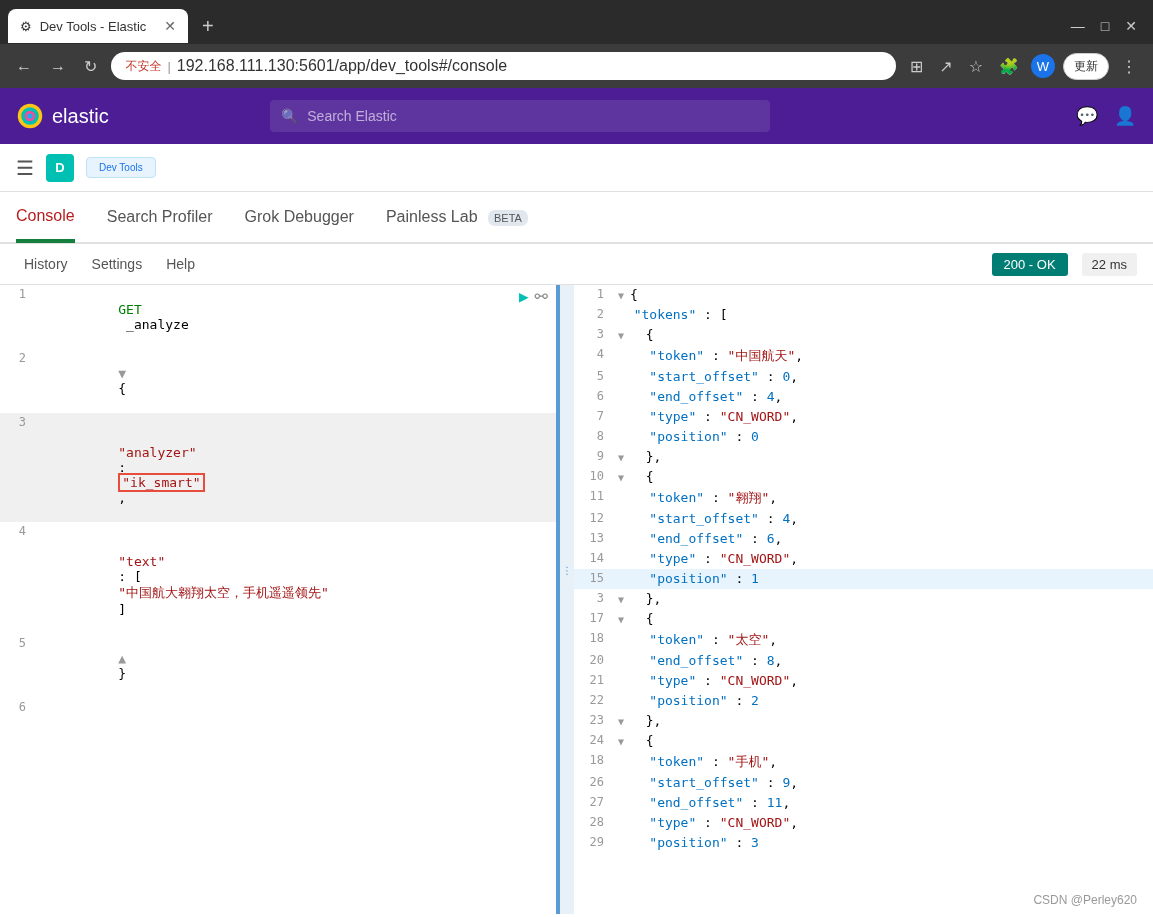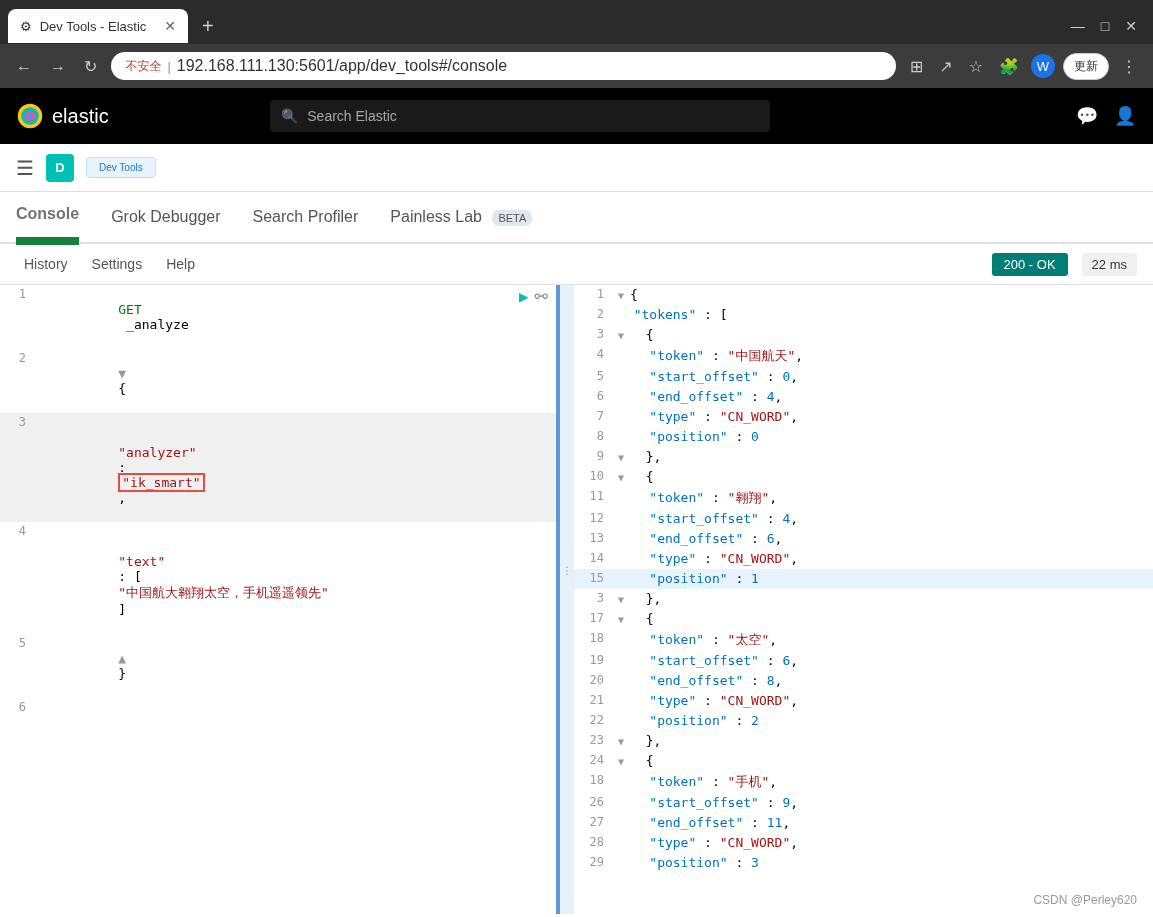--- a/index.html
+++ b/index.html
@@ -17,36 +17,36 @@
     .address-bar { background: #3c3c3c; display: flex; align-items: center; padding: 6px 12px; gap: 10px; height: 44px; }
     .nav-btn { background: none; border: none; color: #ccc; cursor: pointer; font-size: 16px; padding: 4px; border-radius: 50%; }
     .url-bar { flex: 1; background: #fff; border-radius: 20px; padding: 5px 14px; font-size: 13px; color: #333; display: flex; align-items: center; gap: 6px; }
     .url-secure { color: #c0392b; font-size: 12px; }
     .url-text { color: #333; font-size: 16px; }
     .browser-actions { display: flex; gap: 8px; align-items: center; }
     .browser-icon { color: #ccc; font-size: 16px; cursor: pointer; padding: 4px; }
     .update-btn { background: #fff; border: 1px solid #ccc; border-radius: 14px; padding: 4px 10px; font-size: 12px; color: #333; cursor: pointer; }
 
     
-    .elastic-header { background: #000000; display: flex; align-items: center; padding: 0 16px; height: 56px; gap: 16px; }
+    .elastic-header { background: #4c1d95; display: flex; align-items: center; padding: 0 16px; height: 56px; gap: 16px; }
     .elastic-logo { display: flex; align-items: center; gap: 8px; color: #fff; font-size: 20px; font-weight: 300; }
     .logo-icon { width: 28px; height: 28px; }
     .search-bar { flex: 1; max-width: 500px; margin: 0 auto; background: rgba(255,255,255,0.1); border-radius: 4px; display: flex; align-items: center; padding: 8px 12px; gap: 8px; color: rgba(255,255,255,0.6); font-size: 14px; }
     .header-right { margin-left: auto; display: flex; gap: 16px; align-items: center; color: #ccc; font-size: 18px; }
 
     
     .app-bar { background: #fff; border-bottom: 1px solid #e0e0e0; display: flex; align-items: center; padding: 0 16px; height: 48px; gap: 12px; }
     .hamburger { font-size: 20px; cursor: pointer; color: #555; }
     .app-avatar { width: 28px; height: 28px; background: #00bfb3; border-radius: 4px; color: #fff; font-weight: bold; font-size: 13px; display: flex; align-items: center; justify-content: center; }
     .app-name-btn { background: #e8f4fd; border: 1px solid #bee3f8; border-radius: 4px; padding: 4px 12px; font-size: 10px; color: #1a73e8; cursor: pointer; }
 
     
     .tabs-bar { background: #fff; border-bottom: 2px solid #e0e0e0; display: flex; align-items: center; padding: 0 16px; height: 52px; gap: 32px; }
     .tab-item { font-size: 16px; color: #555; cursor: pointer; padding: 14px 0; border-bottom: 2px solid transparent; margin-bottom: -2px; }
-    .tab-item.active { color: #737373; border-bottom: 8px solid #15803d; font-weight: 700; }
+    .tab-item.active { color: #b91c1c; border-bottom: 4px solid #15803d; font-weight: 400; }
     .beta-badge { background: #e0e7ef; color: #555; font-size: 11px; padding: 2px 6px; border-radius: 7px; margin-left: 6px; vertical-align: middle; }
 
     
     .toolbar { display: flex; align-items: center; padding: 8px 16px; border-bottom: 1px solid #e0e0e0; gap: 8px; }
     .toolbar-btn { background: none; border: none; font-size: 14px; color: #555; cursor: pointer; padding: 4px 8px; }
     .status-badge { margin-left: auto; background: #017d73; color: #fff; padding: 4px 12px; border-radius: 3px; font-size: 13px; font-weight: 500; }
     .time-badge { background: #f0f0f0; color: #333; padding: 4px 10px; border-radius: 3px; font-size: 13px; margin-left: 6px; }
 
     
     .editor-container { display: flex; height: calc(917px - 44px - 44px - 56px - 48px - 52px - 44px); background: #f8f9fa; }
@@ -138,22 +138,22 @@
 </div>
 
 <div class="app-bar">
   <span class="hamburger">☰</span>
   <div class="app-avatar">D</div>
   <button class="app-name-btn">Dev Tools</button>
 </div>
 
 <div class="tabs-bar">
   <span class="tab-item active">Console</span>
+  <span class="tab-item">Search Profiler</span>
   <span class="tab-item">Grok Debugger</span>
-  <span class="tab-item">Search Profiler</span>
   <span class="tab-item">Painless Lab
     <span class="beta-badge">BETA</span>
   </span>
 </div>
 
 <div class="toolbar">
   <button class="toolbar-btn">History</button>
   <button class="toolbar-btn">Settings</button>
   <button class="toolbar-btn">Help</button>
   <span class="status-badge">200 - OK</span>
@@ -294,24 +294,20 @@
         </div>
         <div class="right-line">
           <span class="right-num">17</span>
           <span class="right-content"><span style="color:#999;font-size:10px">▼ </span>  {</span>
         </div>
         <div class="right-line">
           <span class="right-num">18</span>
           <span class="right-content">    <span style="color:#0070c1">"token"</span> : <span style="color:#a31515">"太空"</span>,</span>
         </div>
         <div class="right-line">
-          <span class="right-num">19</span>
-          <span class="right-content">    <span style="color:#0070c1">"start_offset"</span> : <span style="color:#0070c1">6</span>,</span>
-        </div>
-        <div class="right-line">
           <span class="right-num">20</span>
           <span class="right-content">    <span style="color:#0070c1">"end_offset"</span> : <span style="color:#0070c1">8</span>,</span>
         </div>
         <div class="right-line">
           <span class="right-num">21</span>
           <span class="right-content">    <span style="color:#0070c1">"type"</span> : <span style="color:#a31515">"CN_WORD"</span>,</span>
         </div>
         <div class="right-line">
           <span class="right-num">22</span>
           <span class="right-content">    <span style="color:#0070c1">"position"</span> : <span style="color:#0070c1">2</span></span>

